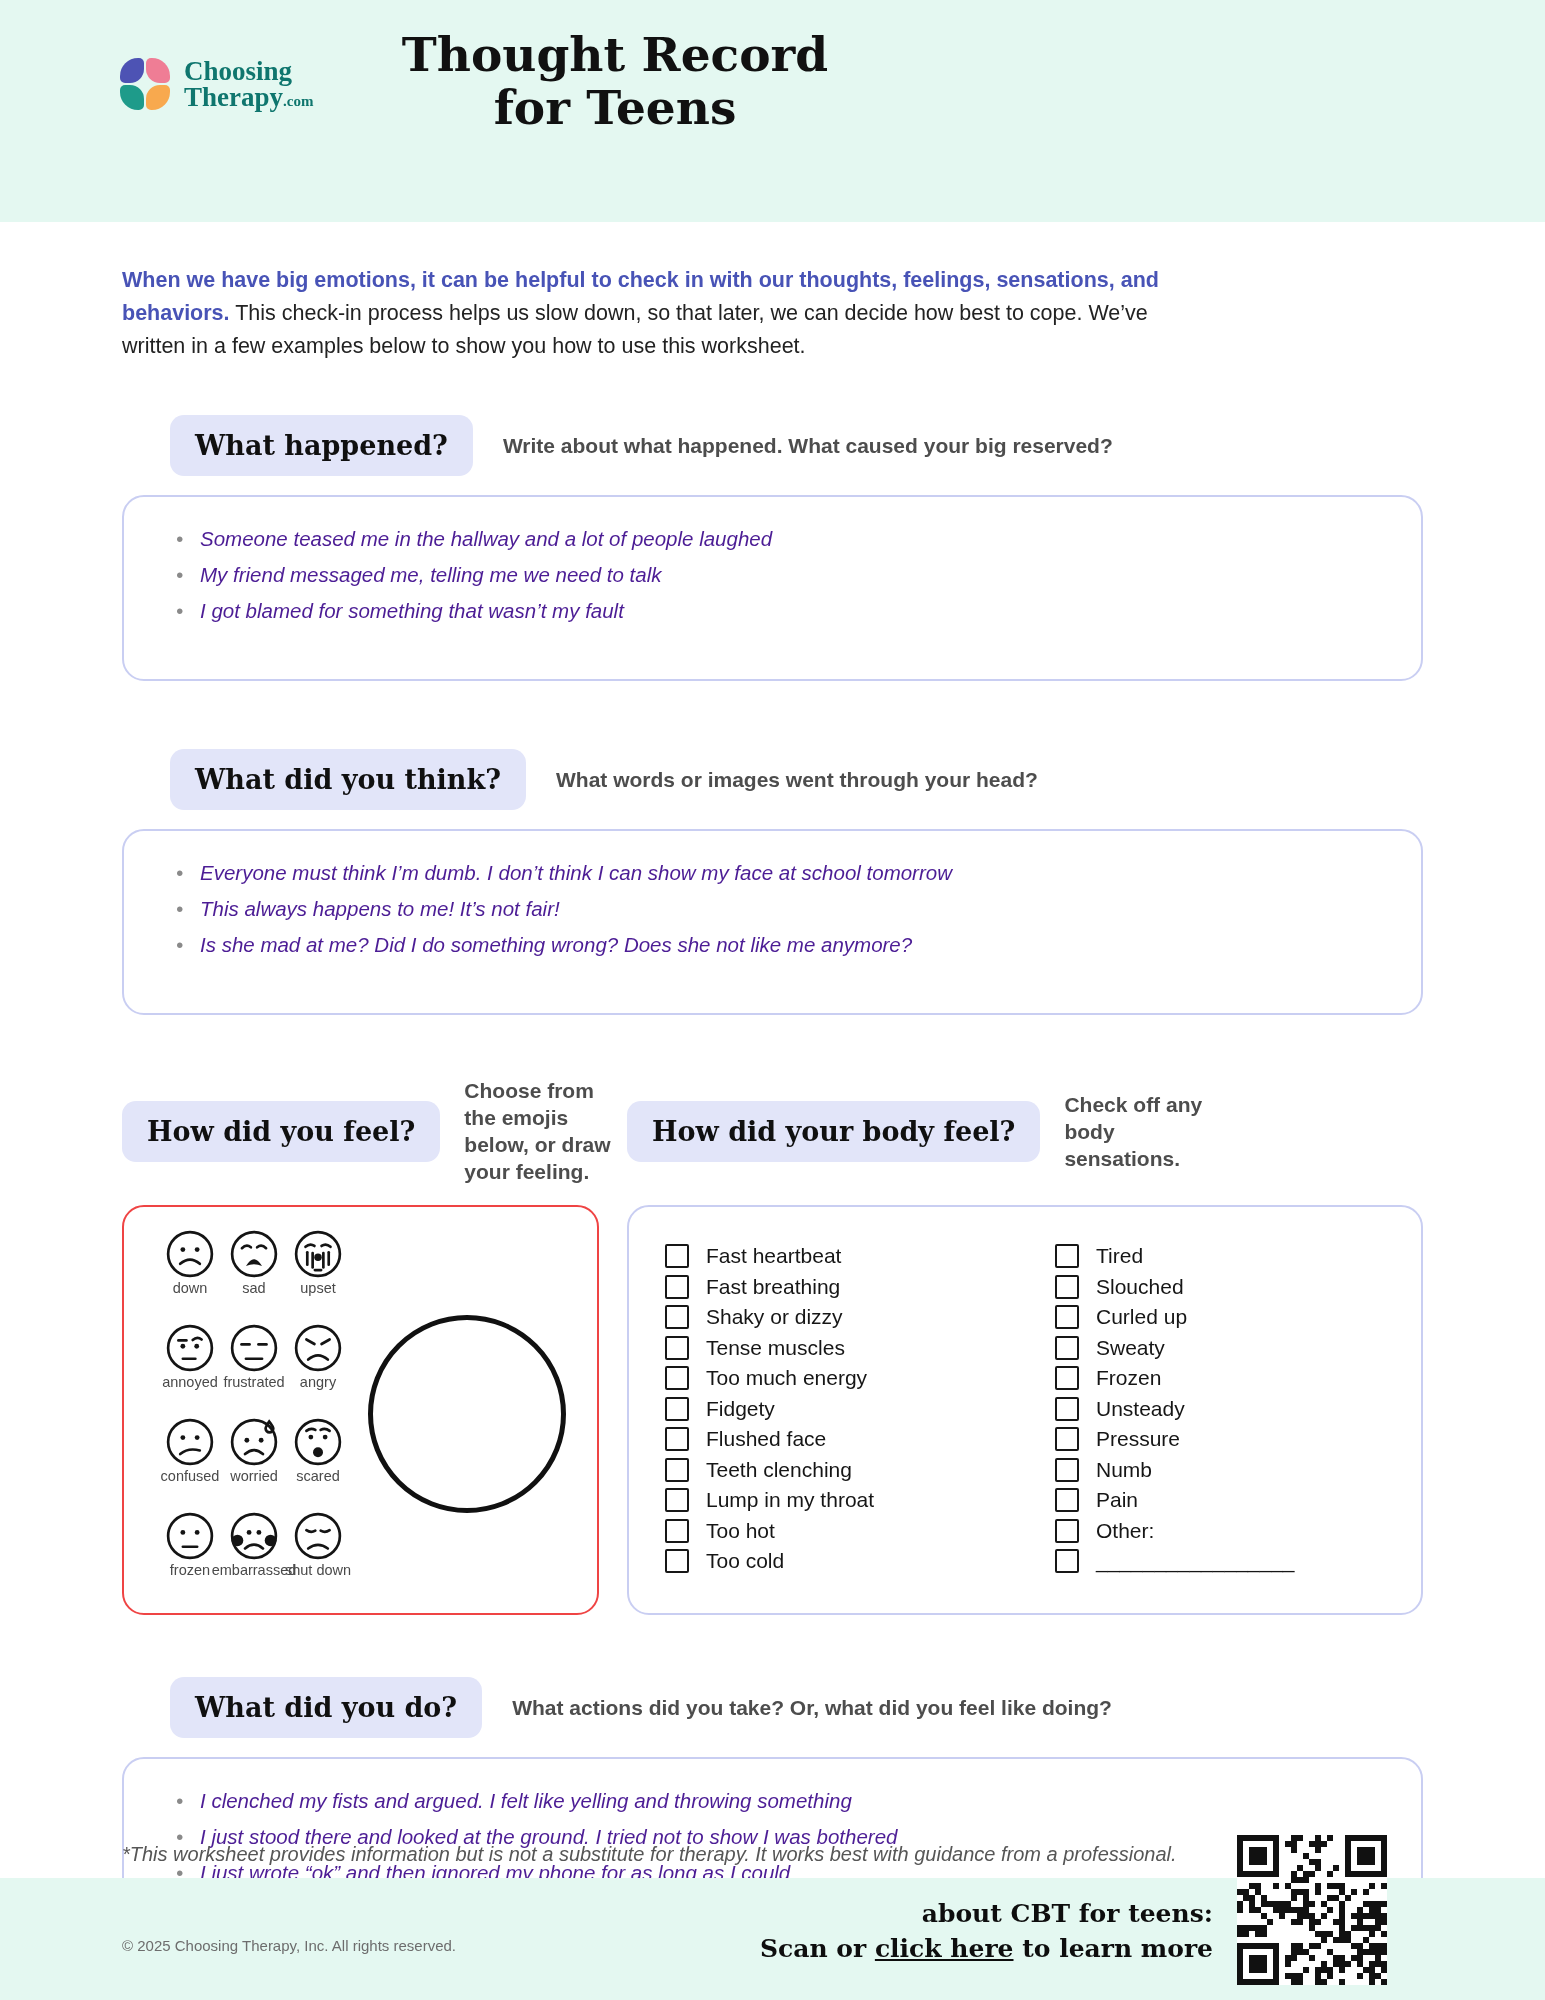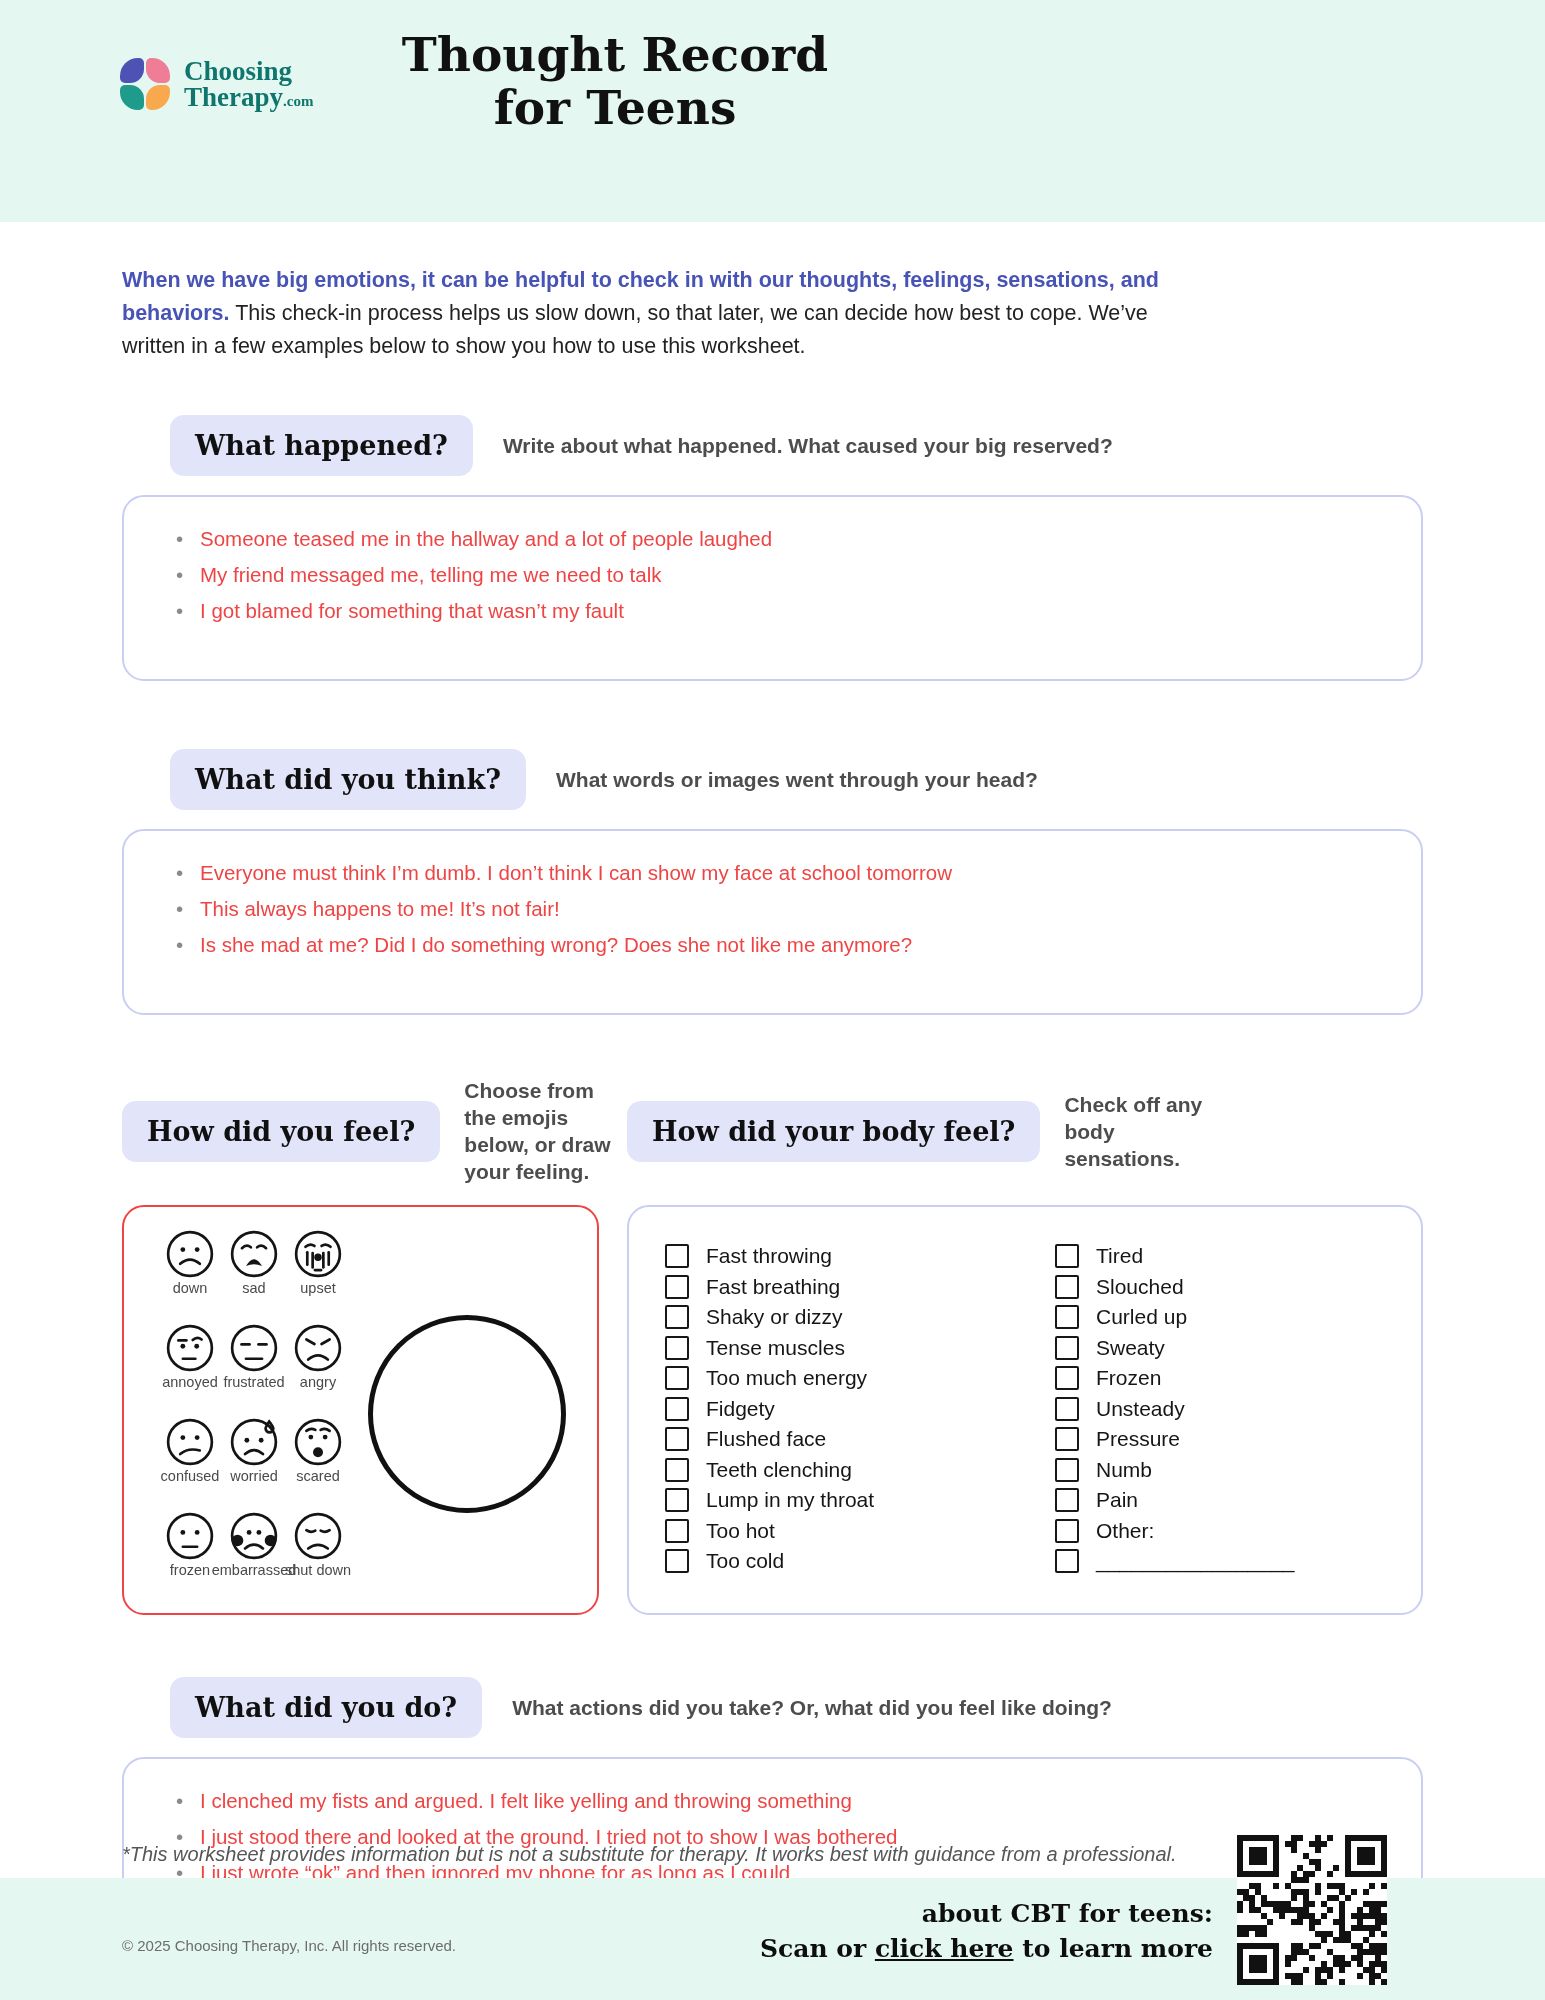--- a/index.html
+++ b/index.html
@@ -31,21 +31,21 @@
 
   .sec-head{display:flex;align-items:center;gap:30px;padding-left:48px;}
   .pill{background:#E2E5F9;border-radius:14px;padding:15px 25px;
         font-family:"DejaVu Serif","Liberation Serif",serif;font-weight:700;
         font-size:27px;color:#101010;white-space:nowrap;}
   .prompt{font-size:21px;font-weight:700;color:#4d4d4d;line-height:27px;}
 
   .ex-box{border:2px solid #C9CEF2;border-radius:22px;box-sizing:border-box;
           padding:24px 44px 20px 44px;background:#fff;}
   .ex-box ul{margin:0;padding:0;list-style:none;}
-  .ex-box li{position:relative;padding-left:32px;color:#ef4444;
+  .ex-box li{position:relative;padding-left:32px;font-style:italic;color:#4c1d95;
              font-size:20.5px;line-height:36px;}
   .ex-box li::before{content:"•";position:absolute;left:8px;color:#8a8a8a;}
 
   .mt52{margin-top:52px;} .mt70{margin-top:68px;} .mt63{margin-top:62px;}
   .mtbox{margin-top:19px;}
   .h186{height:186px;} .h180{height:181px;}
 
   
   .feel-heads{display:flex;margin-top:62px;align-items:center;}
   .feel-heads .grp{display:flex;align-items:center;gap:24px;}
@@ -295,21 +295,21 @@
         </div>
         <div class="draw-area">
           <div class="draw-circle"></div>
         </div>
       </div>
 
       <div class="body-box">
         <ul class="chk-col c1">
           <li>
               <span class="cb"></span>
-              <span>Fast throwing</span>
+              <span>Fast heartbeat</span>
             </li>
           <li>
               <span class="cb"></span>
               <span>Fast breathing</span>
             </li>
           <li>
               <span class="cb"></span>
               <span>Shaky or dizzy</span>
             </li>
           <li>

